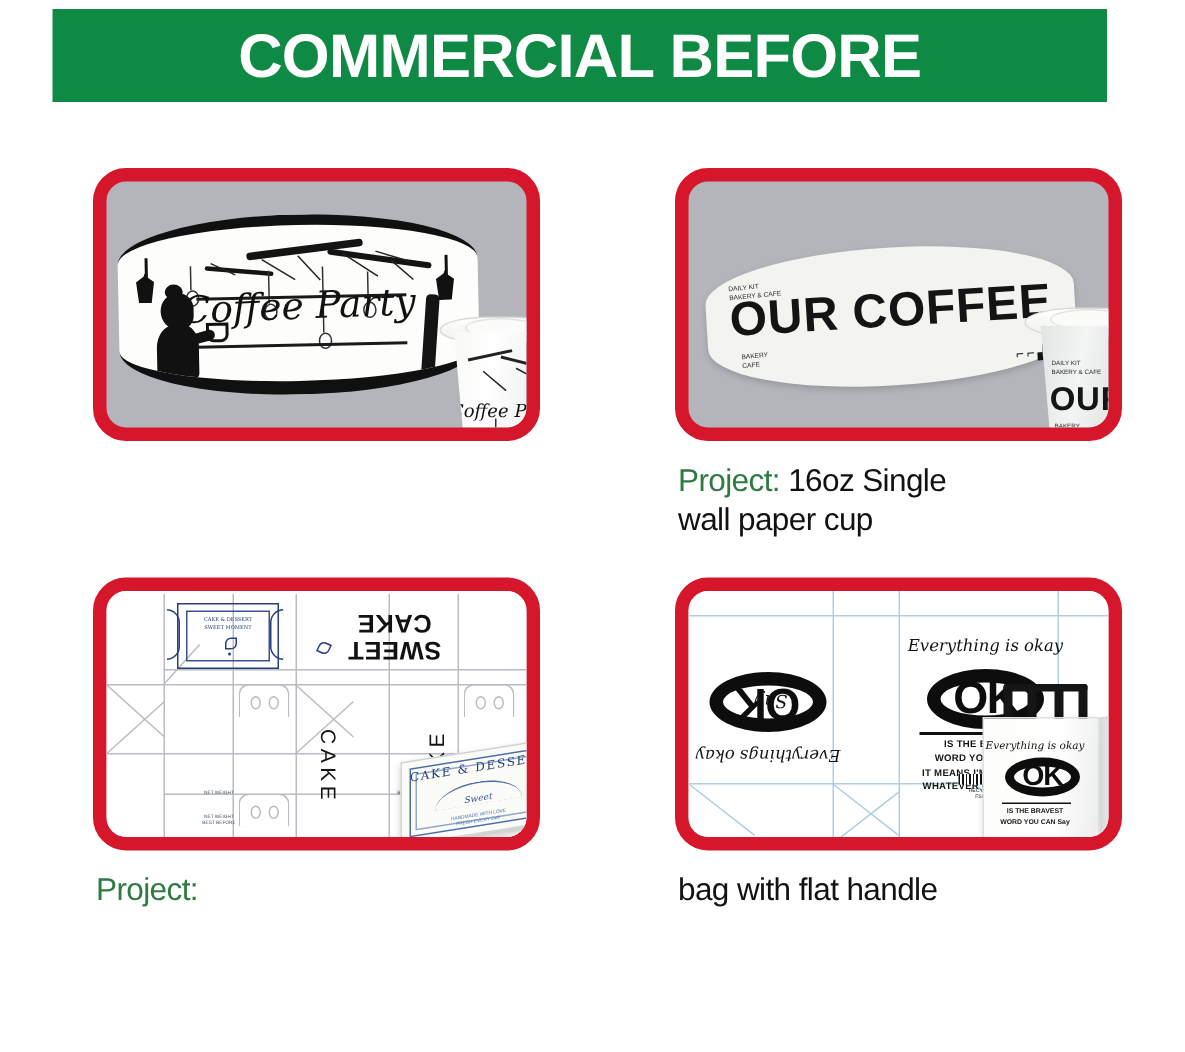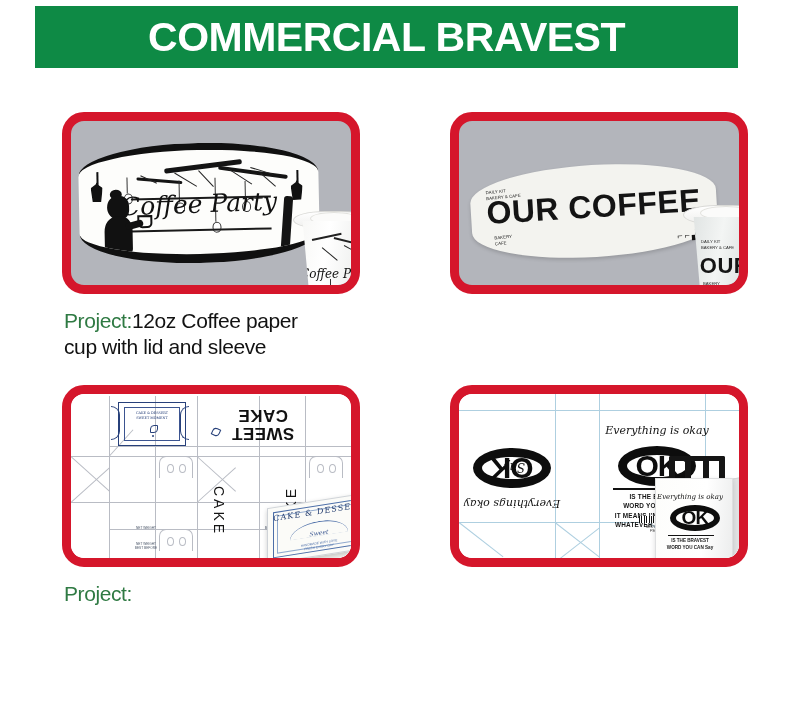--- a/index.html
+++ b/index.html
@@ -777,21 +777,21 @@
     white-space: pre-line;
     font-family: "Liberation Sans", sans-serif;
   }
 
   .z-top { z-index: 5; }
 </style>
 </head>
 <body>
 
 <div class="banner">
-  <div class="banner-title">COMMERCIAL BRAVEST</div>
+  <div class="banner-title">COMMERCIAL BEFORE</div>
 </div>
 
 <div class="grid">
 
   <div class="cell cell-r0 cell-c0">
     <div class="frame frame-gray">
       <div class="frame-inner">
 
         <div class="sleeve-wrap">
           <div class="sleeve-art">
@@ -847,26 +847,20 @@
 
             <div class="twig" style="left:12px;top:18px;width:30px;height:1.6px;transform:rotate(-12deg);"></div>
             <div class="twig" style="left:34px;top:16px;width:28px;height:1.6px;transform:rotate(14deg);"></div>
             <div class="twig" style="left:22px;top:26px;width:20px;height:1.2px;transform:rotate(40deg);"></div>
             <div class="twig" style="left:44px;top:24px;width:18px;height:1.2px;transform:rotate(28deg);"></div>
           </div>
 
         </div>
 
       </div>
-    </div>
-    <div class="caption">
-      <div>
-        <span class="cap-label">Project:</span><span class="cap-text">12oz Coffee paper</span>
-      </div>
-      <div class="cap-text">cup with lid and sleeve</div>
     </div>
   </div>
 
   <div class="cell cell-r0 cell-c1">
     <div class="frame frame-gray">
       <div class="frame-inner">
 
         <div class="wrap-fan">
           <div class="wrap-tiny" style="left:16px;top:18px;transform:rotate(-2deg);">DAILY KIT
 BAKERY &amp; CAFE</div>
@@ -883,20 +877,26 @@
           <div class="cup-body" style="left:8px;top:18px;width:68px;height:94px;background:linear-gradient(100deg,#dfe3e2 0%,#f3f5f4 40%,#d3d7d6 100%);">
             <div class="cup-tiny" style="left:10px;top:22px;font-size:4.2px;">DAILY KIT
 BAKERY &amp; CAFE</div>
             <div class="cup-our" style="top:36px;">OUR</div>
             <div class="cup-tiny" style="left:12px;top:64px;font-size:4.2px;">BAKERY
 CAFE</div>
           </div>
         </div>
 
       </div>
+    </div>
+    <div class="caption">
+      <div>
+        <span class="cap-label">Project:</span><span class="cap-text"> 16oz Single</span>
+      </div>
+      <div class="cap-text">wall paper cup</div>
     </div>
   </div>
 
   <div class="cell cell-r1 cell-c0">
     <div class="frame frame-white">
       <div class="frame-inner dieline">
 
         <div class="dl-line dl-h" style="left:0;top:62px;width:282px;"></div>
         <div class="dl-line dl-h" style="left:0;top:108px;width:282px;"></div>
         <div class="dl-line dl-h" style="left:38px;top:52px;width:244px;"></div>
@@ -1018,16 +1018,17 @@
             <div class="bag-ok-letters">OK</div>
             <div class="bag-rule"></div>
             <div class="bag-brave">IS THE BRAVEST
 WORD YOU CAN Say</div>
           </div>
         </div>
 
       </div>
     </div>
     <div class="caption">
+      <div class="cap-text">bag with flat handle</div>
     </div>
   </div>
 
 </div>
 
 </body></html>

